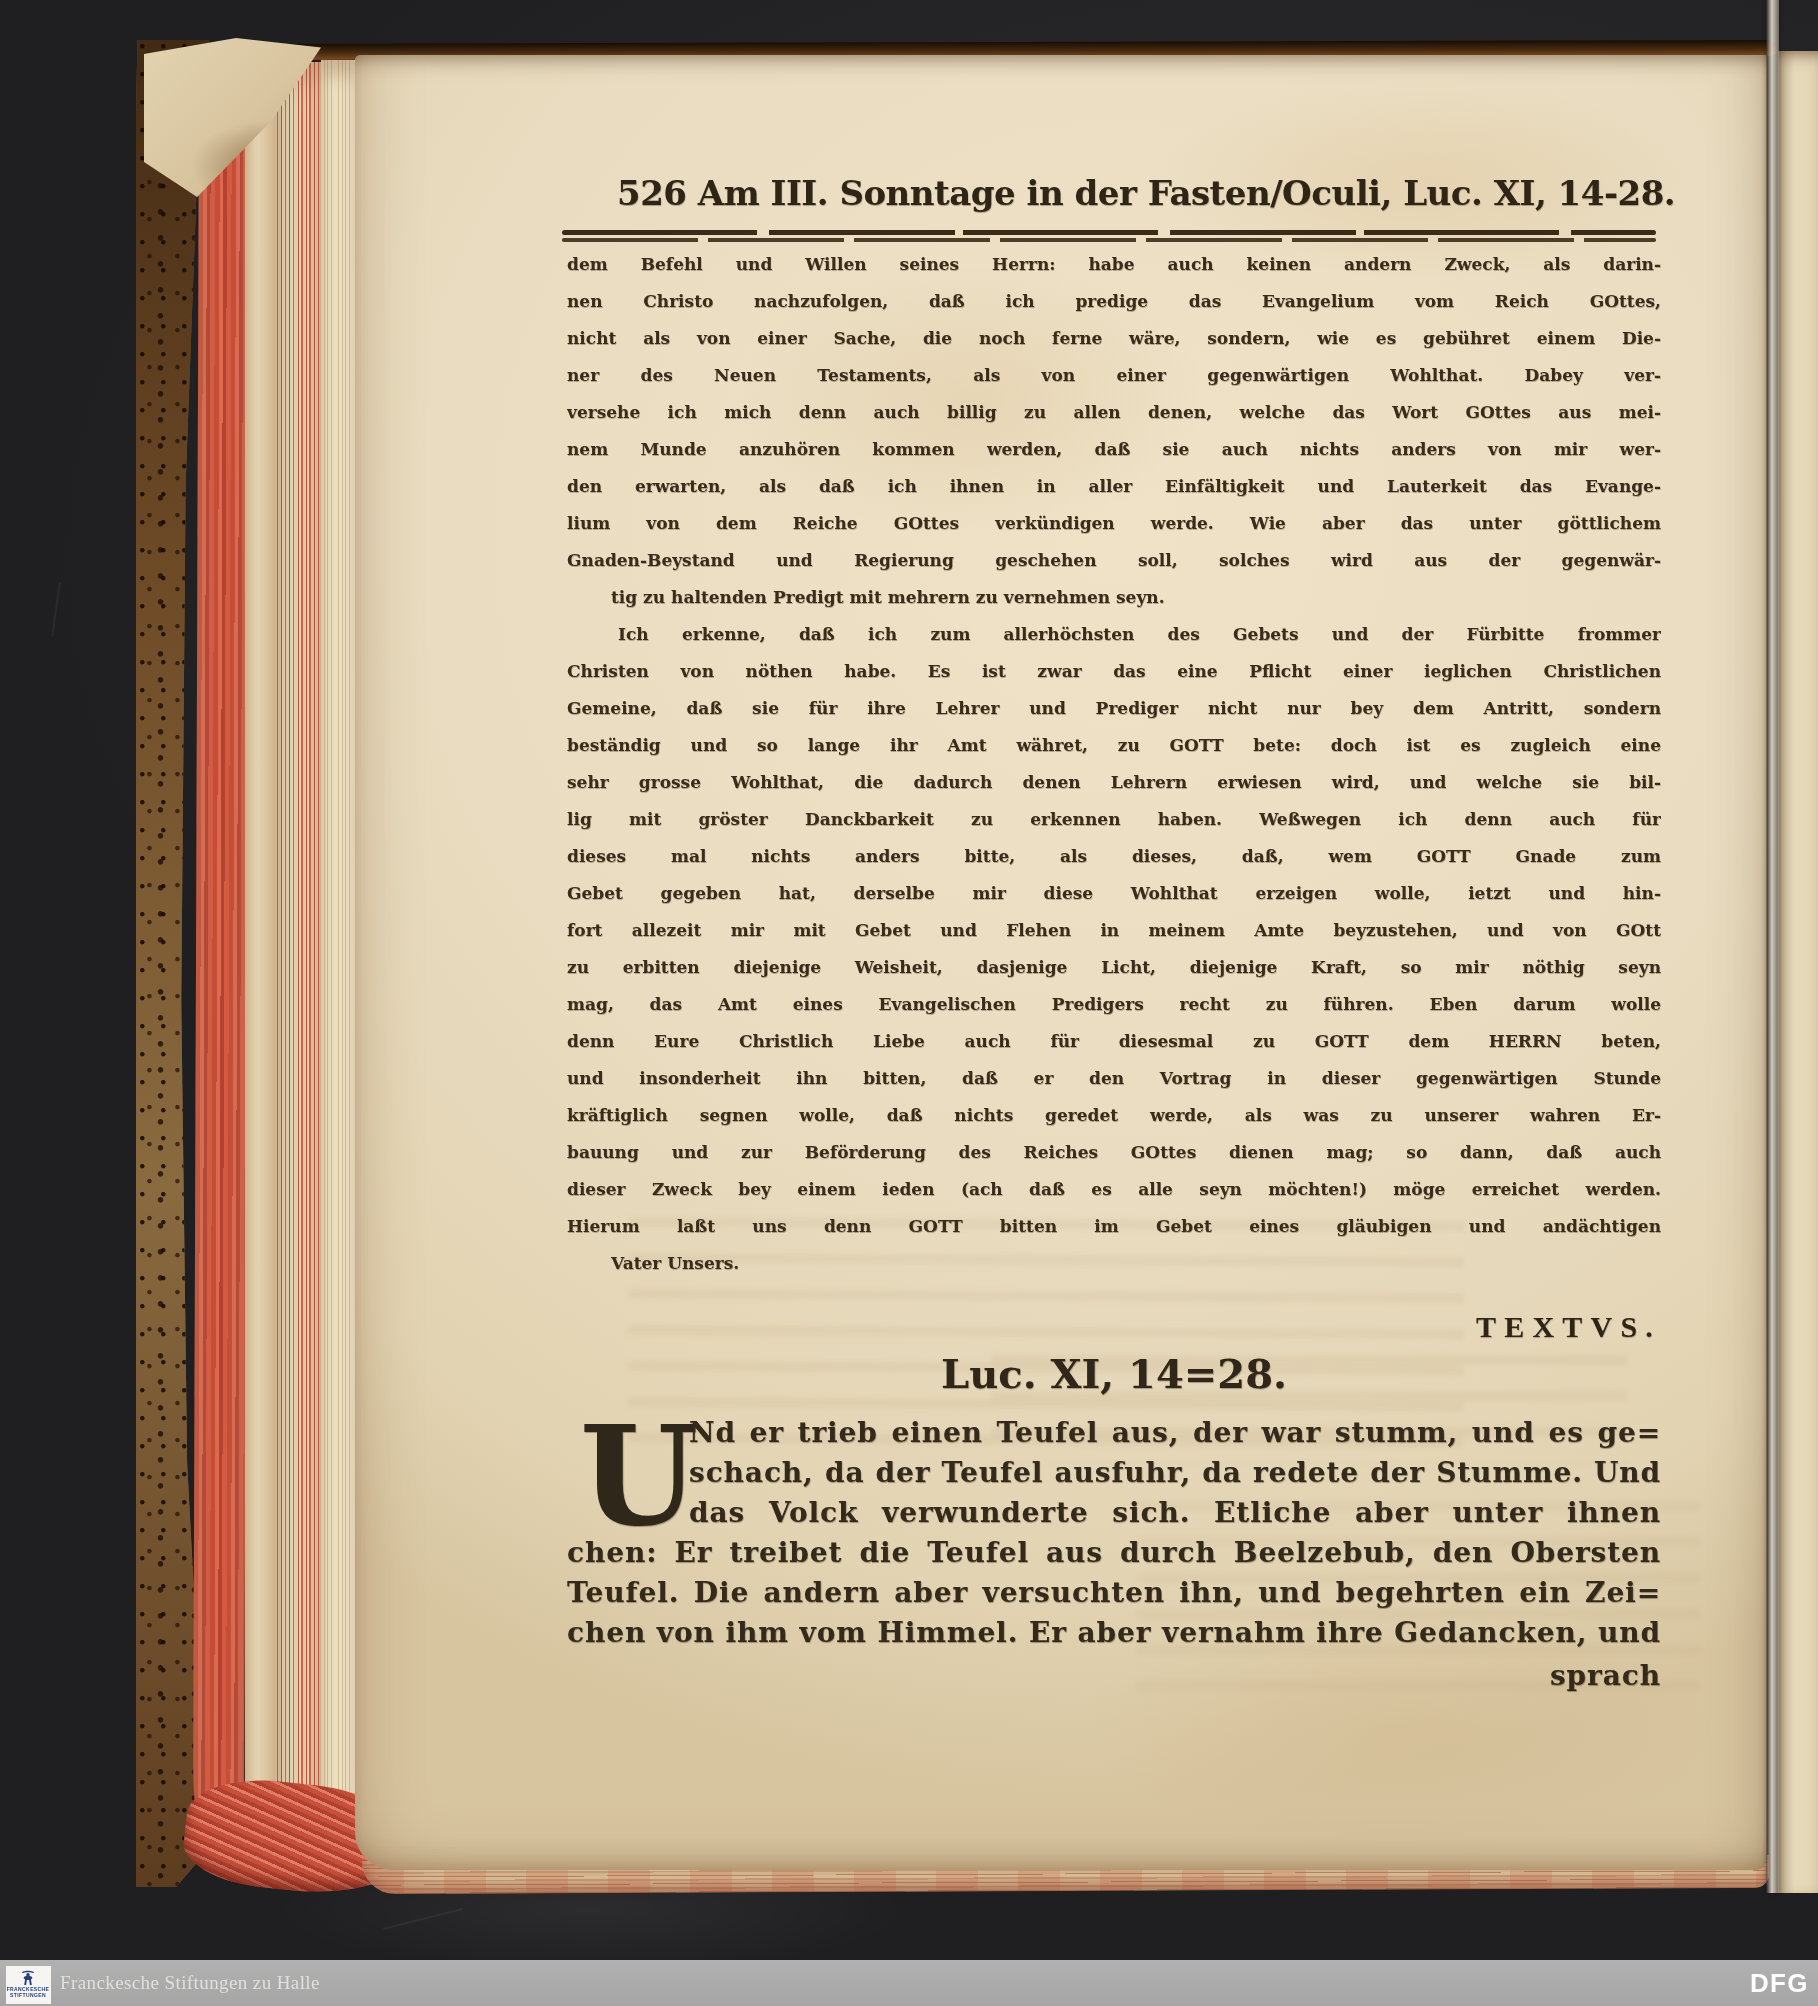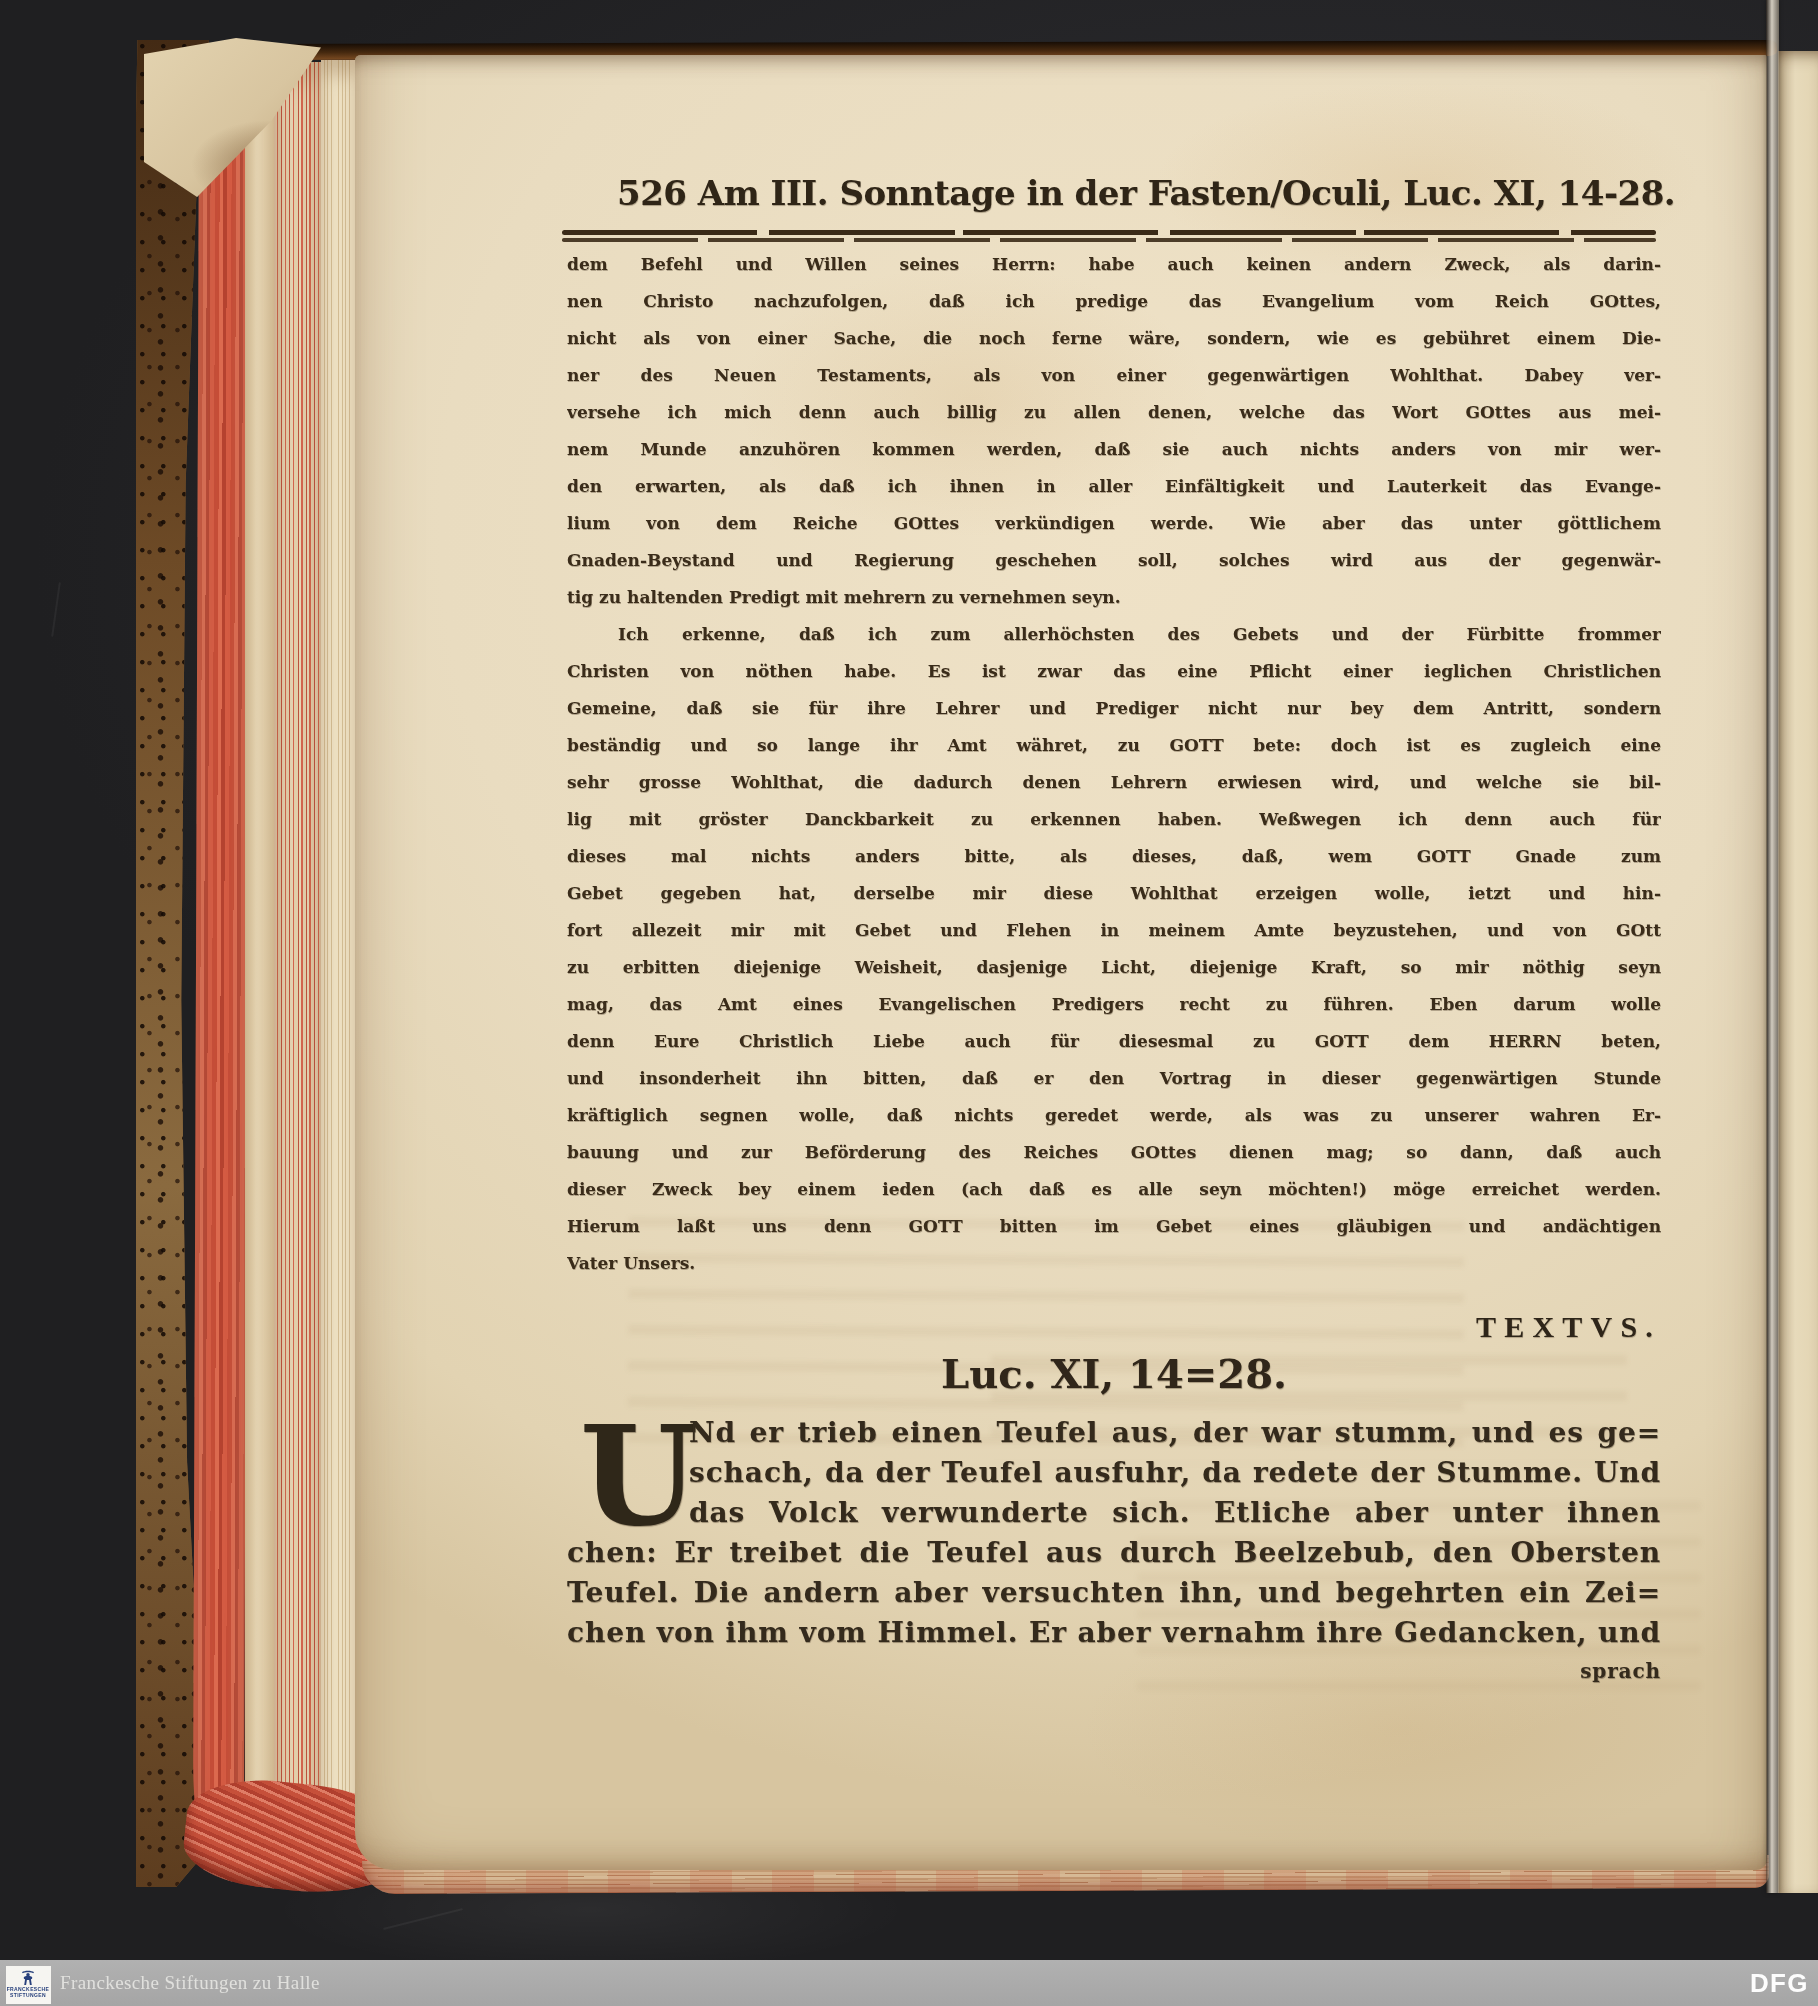--- a/index.html
+++ b/index.html
@@ -79,38 +79,38 @@
     text-shadow:0.5px 0.7px 0.7px rgba(58,42,24,.35); }
   .rule-a { top:175px; left:-5.5px; width:1105px; height:4.5px; border-radius:2.7px;
     background:repeating-linear-gradient(90deg,#3a2a17 0 195px, rgba(58,42,23,0) 195px 207px,#3a2a17 207px 393px, rgba(58,42,23,0) 393px 401px); }
   .rule-b { top:183px; left:-5.5px; width:1105px; height:3.6px; border-radius:1.8px; opacity:.9;
     background:repeating-linear-gradient(90deg,#3a2a17 0 136px, rgba(58,42,23,0) 136px 146px); }
 
   .body-block { top:191px; }
   .bline { font-size:17px; line-height:37px; font-weight:700; text-align:justify;
     text-align-last:justify; -moz-text-align-last:justify; overflow:hidden; height:37px;
     text-shadow:0.5px 0.7px 0.6px rgba(58,42,24,.32); }
-  .bline.last { text-align-last:left; -moz-text-align-last:left; }
+  .bline.last { text-align-last:left;margin-left:44px; -moz-text-align-last:left; }
   .bline.indent { padding-left:51px; box-sizing:border-box; }
 
   .textus { top:1255px; text-align:right; font-family:"Liberation Serif", serif;
     font-size:30px; font-weight:700; letter-spacing:8.2px; color:#2e2519;
     text-shadow:0.5px 0.7px 0.7px rgba(58,42,24,.3); }
   .pericope { top:1295px; text-align:center; font-size:40px; line-height:47px; font-weight:700;
     color:#30261a; text-shadow:0.6px 0.8px 0.8px rgba(58,42,24,.35); }
 
   .dropcap { top:1353px; left:12.7px; width:118px; font-size:136px; line-height:136px;
     font-weight:700; color:#2f2719; text-shadow:0.9px 1.4px 0.9px rgba(58,42,24,.4); }
   .gospel-block { top:1358px; }
   .gline { font-size:28px; line-height:40px; font-weight:700; letter-spacing:0.9px;
     text-align:justify; text-align-last:justify; -moz-text-align-last:justify;
     overflow:hidden; height:40px; color:#342a1c;
     text-shadow:0.6px 0.8px 0.7px rgba(58,42,24,.4); }
   .gline.ind { padding-left:122px; box-sizing:border-box; }
-  .catchword { top:1604px; text-align:right; font-size:20px; font-weight:700; letter-spacing:0.9px;
+  .catchword { top:1604px; text-align:right; font-size:28px; font-weight:700; letter-spacing:0.9px;
     color:#342a1c; text-shadow:0.6px 0.8px 0.7px rgba(58,42,24,.4); }
 
   
   .plexi-strip { position:absolute; left:1766px; top:0; width:12.7px; height:1893px; z-index:6;
     background:linear-gradient(90deg, rgba(35,25,15,.55), rgba(228,221,207,.9) 45%, rgba(150,140,124,.65));
     box-shadow:0 0 5.5px rgba(0,0,0,.3); }
   .facing-sliver { position:absolute; left:1778px; top:51px; width:40px; height:1842px; z-index:5;
     background:linear-gradient(90deg,#cdbd9b,#e7dabb 42%,#e2d4b2);
     box-shadow:inset 8.2px 0 12.7px -5.5px rgba(80,50,25,.45), inset 0 12.7px 14.5px -9px rgba(70,40,15,.5); }
 

